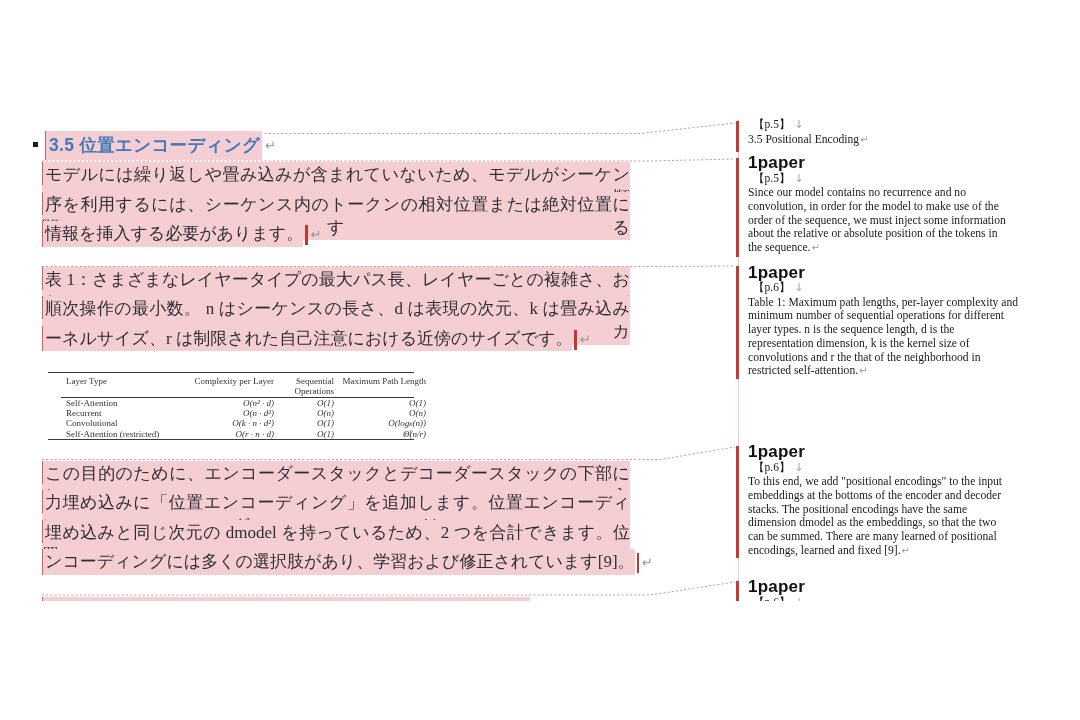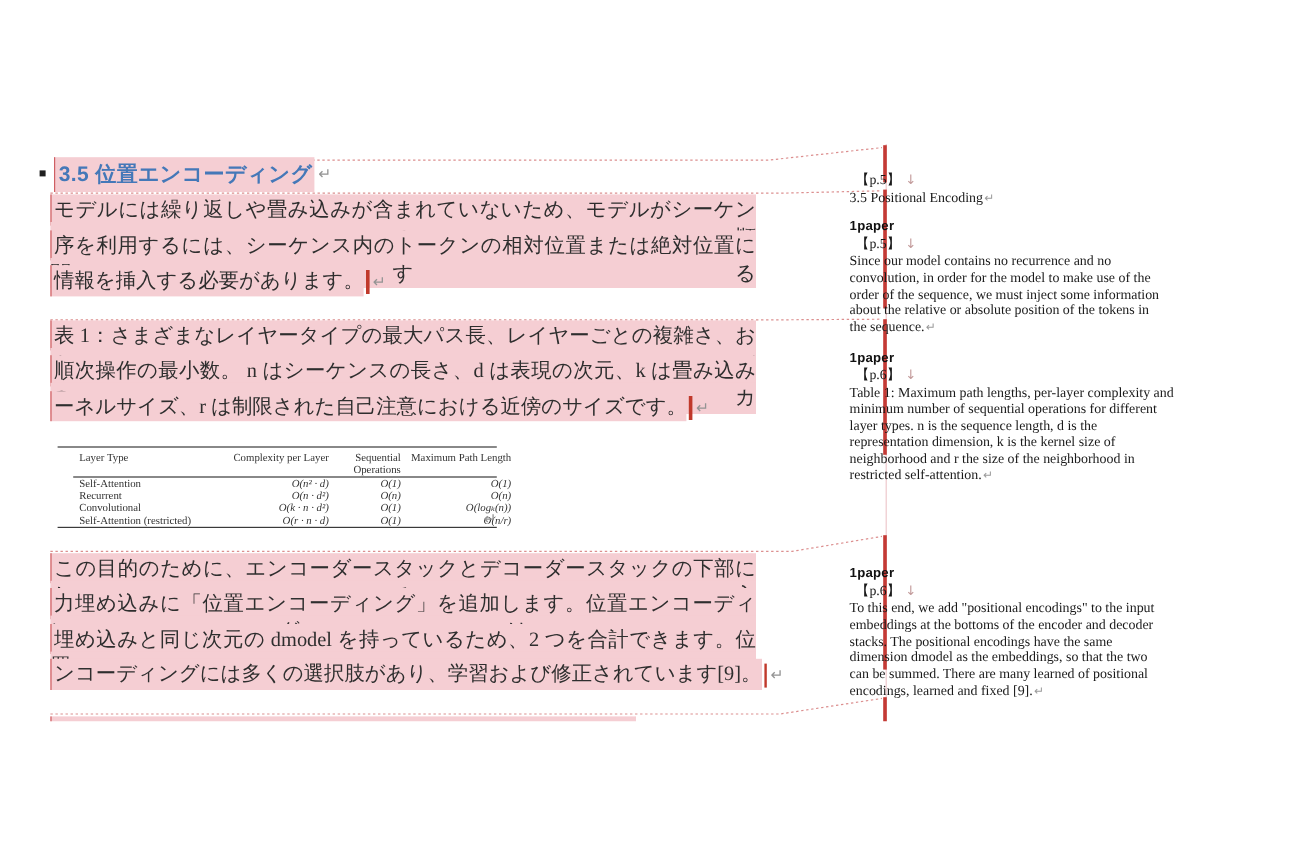--- a/index.html
+++ b/index.html
@@ -30,22 +30,22 @@
   .tc{text-align:right;line-height:10px;padding:0 1px;}
   .tc.c0{text-align:left;padding-left:5px;}
   .tbody .trow{height:10.2px;}
   .tbody .tc{line-height:10.2px;}
   .formula{font-style:italic;}
   .table-ret{position:absolute;left:400px;top:426px;}
 
   
   .divline{position:absolute;left:738px;top:120px;width:1px;height:481px;background:#eec9cc;}
   .cbar{position:absolute;left:735.5px;width:3.5px;background:#c43a35;}
-  .comment{position:absolute;left:708px;width:292px;color:#1a1a1a;margin-top:26px;}
-  .cauthor{font-family:"Liberation Sans","DejaVu Sans",sans-serif;font-weight:bold;font-size:11px;
+  .comment{position:absolute;left:748px;width:292px;color:#1a1a1a;}
+  .cauthor{font-family:"Liberation Sans","DejaVu Sans",sans-serif;font-weight:bold;font-size:17px;
            line-height:14.5px;letter-spacing:.2px;color:#111;}
   .cpage{font-size:11.5px;line-height:14.5px;padding-left:5px;}
   .carrow{color:#c29a9a;font-size:11px;margin-left:4px;font-family:"DejaVu Sans",sans-serif;}
   .cline{font-size:11.6px;line-height:13.8px;white-space:nowrap;}
   .cline .ret{font-size:10px;margin-left:1px;color:#9a9a9a;}
 </style>
 </head>
 <body>
 
 <div class="screen">
@@ -145,21 +145,21 @@
           <div class="cline">about the relative or absolute position of the tokens in</div>
           <div class="cline">the sequence.<span class="ret">↵</span></div>
         </div>
         <div class="comment" style="top: 265.5px;">
           <div class="cauthor">1paper</div>
           <div class="cpage"><span>【p.6】</span><span class="carrow">↓</span></div>
           <div class="cline">Table 1: Maximum path lengths, per-layer complexity and</div>
           <div class="cline">minimum number of sequential operations for different</div>
           <div class="cline">layer types. n is the sequence length, d is the</div>
           <div class="cline">representation dimension, k is the kernel size of</div>
-          <div class="cline">neighborhood and r the size of the neighborhood in</div>
+          <div class="cline">convolutions and r the that of the neighborhood in</div>
           <div class="cline">restricted self-attention.<span class="ret">↵</span></div>
         </div>
         <div class="comment" style="top: 445px;">
           <div class="cauthor">1paper</div>
           <div class="cpage"><span>【p.6】</span><span class="carrow">↓</span></div>
           <div class="cline">To this end, we add "positional encodings" to the input</div>
           <div class="cline">embeddings at the bottoms of the encoder and decoder</div>
           <div class="cline">stacks. The positional encodings have the same</div>
           <div class="cline">dimension dmodel as the embeddings, so that the two</div>
           <div class="cline">can be summed. There are many learned of positional</div>

